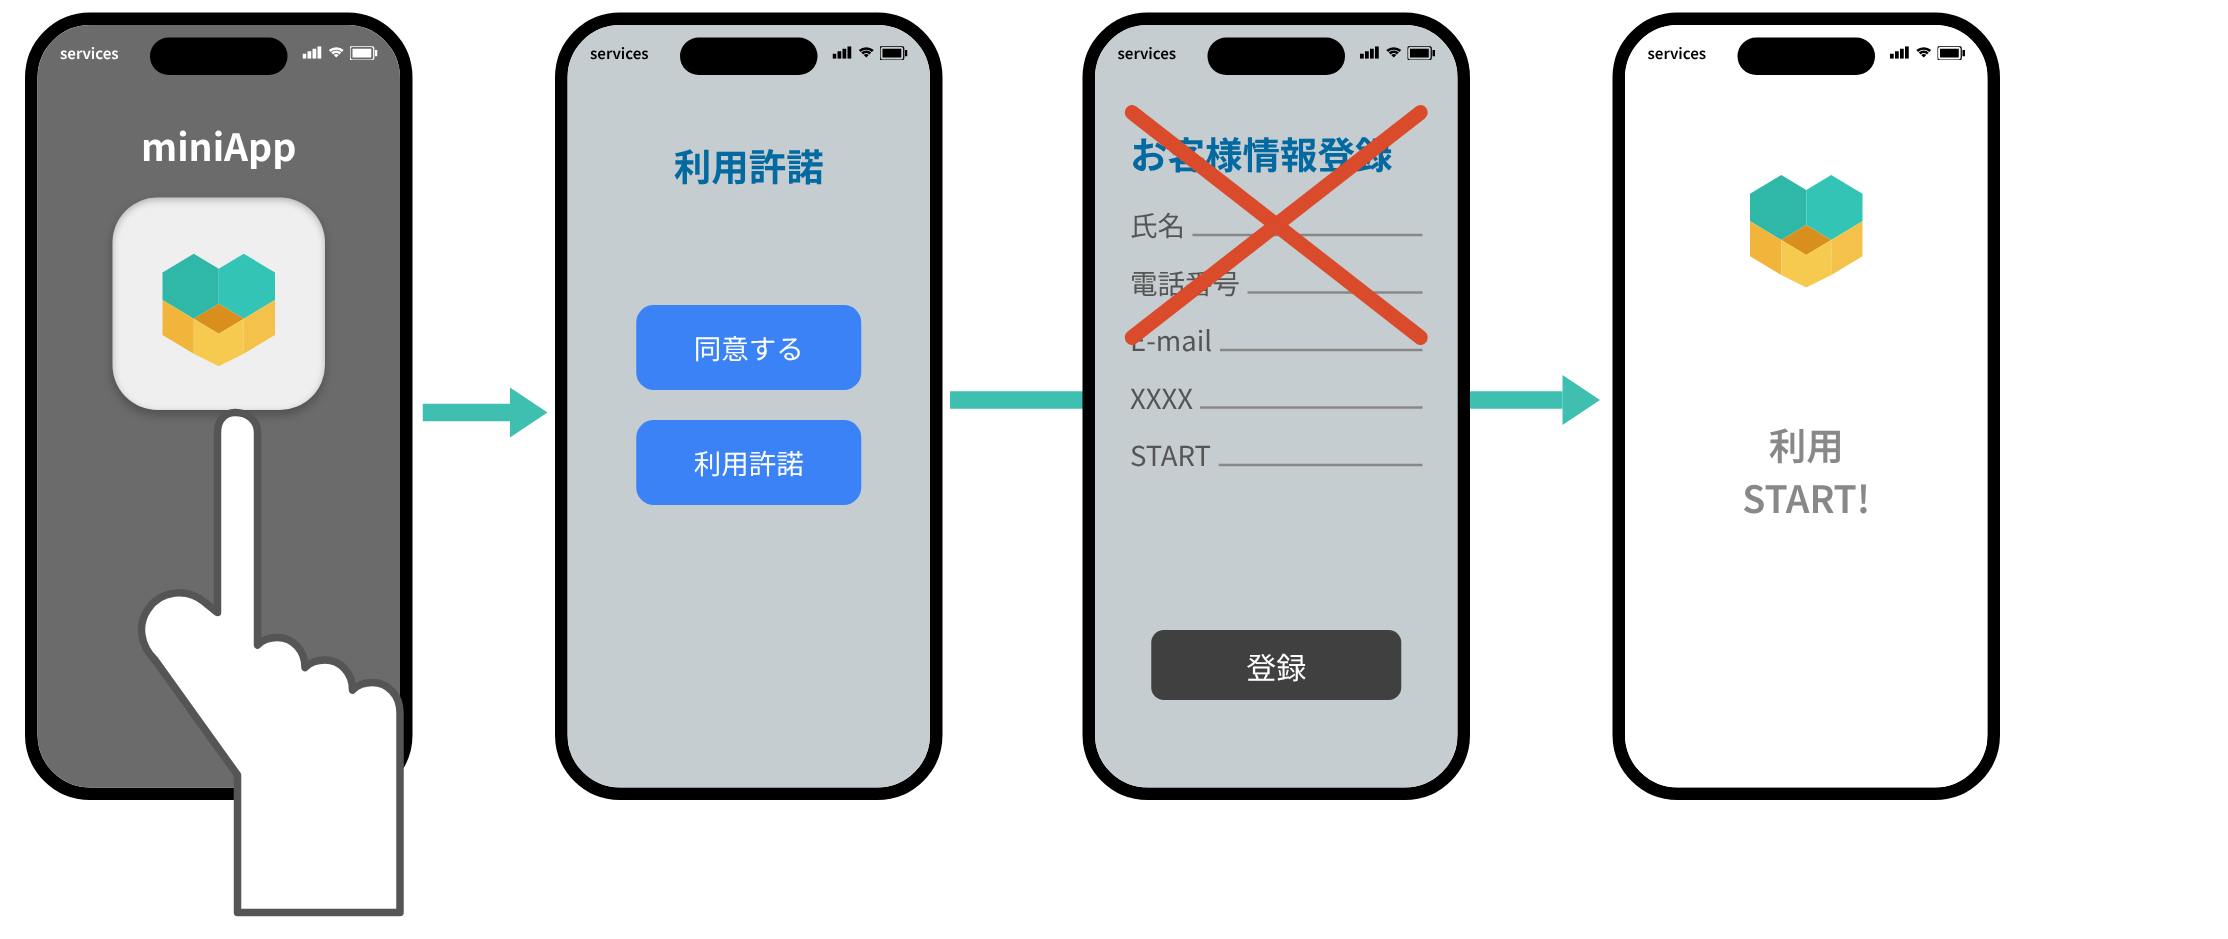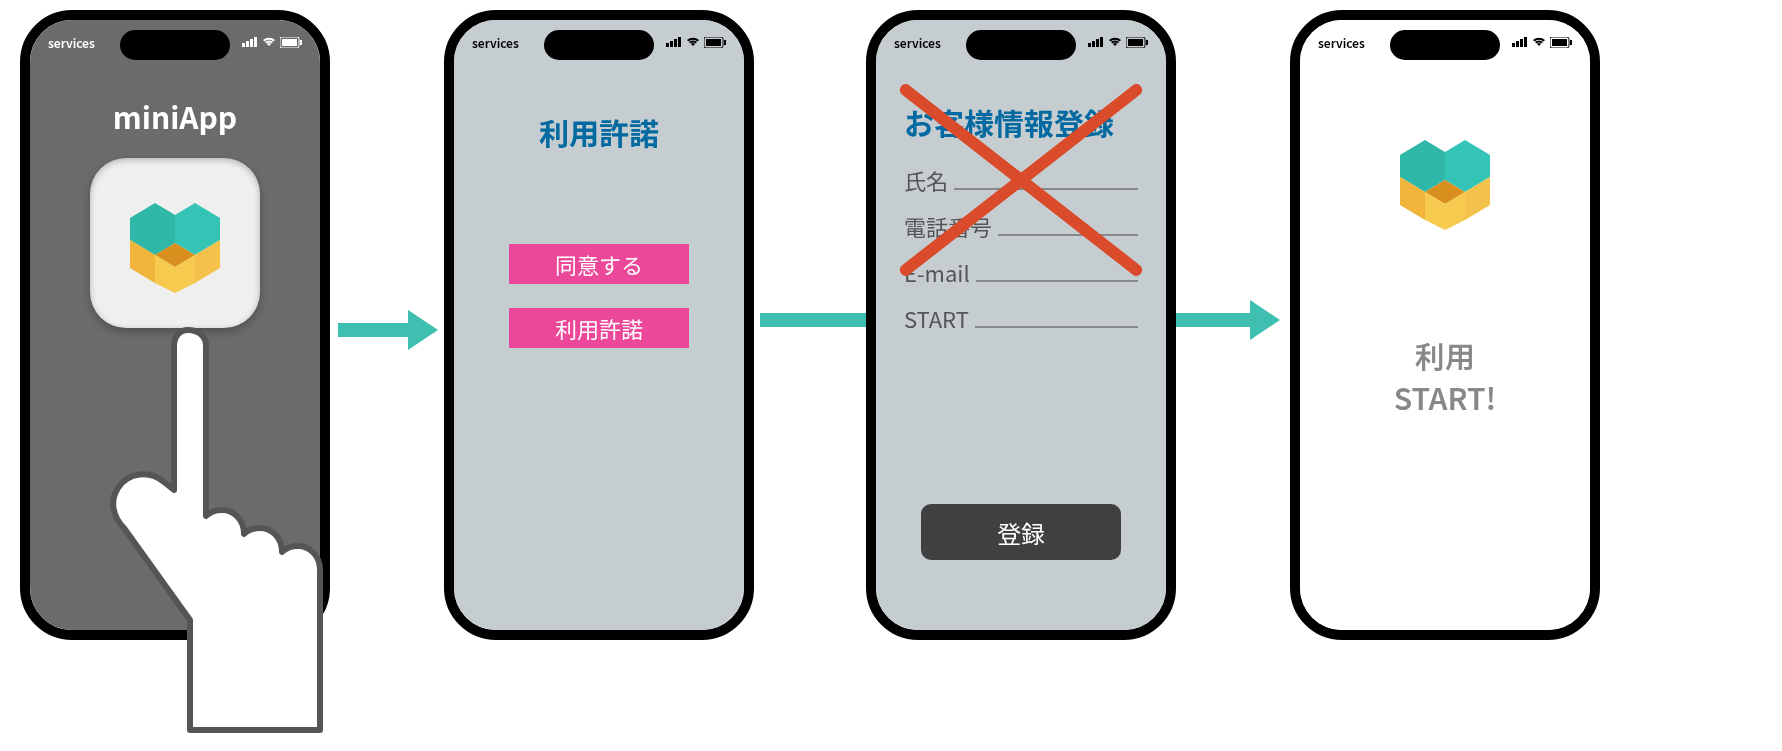--- a/index.html
+++ b/index.html
@@ -90,25 +90,25 @@
   .screen2 .heading, .screen3 .heading {
     text-align: center;
     font-size: 30px;
     font-weight: 700;
     color: #0369a1;
     margin-top: 40px;
   }
   .btns { margin-top: 90px; display: flex; flex-direction: column; align-items: center; gap: 24px; }
   .btn {
     width: 180px;
-    height: 40px;
-    background: #ec4899;
+    height: 68px;
+    background: #3b82f6;
     color: #fff;
     font-size: 22px;
-    border-radius: 0;
+    border-radius: 14px;
     display: flex;
     align-items: center;
     justify-content: center;
   }
   .screen3 .heading { text-align: left; padding-left: 28px; margin-top: 30px; }
   .form {
     margin-top: 20px;
     padding: 0 28px;
     display: flex;
     flex-direction: column;
@@ -316,20 +316,24 @@
             </div>
           <div class="form-row">
               <span>電話番号</span>
               <span class="underline"></span>
             </div>
           <div class="form-row">
               <span>E-mail</span>
               <span class="underline"></span>
             </div>
           <div class="form-row">
+              <span>XXXX</span>
+              <span class="underline"></span>
+            </div>
+          <div class="form-row">
               <span>START</span>
               <span class="underline"></span>
             </div>
         </div>
         <div class="register-btn">登録</div>
         <div class="big-x">
           <svg width="100%" height="100%" viewBox="0 0 260 200" preserveAspectRatio="none">
             <line x1="10" y1="10" x2="250" y2="190" stroke="#d94b2b" stroke-width="12" stroke-linecap="round"></line>
             <line x1="250" y1="10" x2="10" y2="190" stroke="#d94b2b" stroke-width="12" stroke-linecap="round"></line>
           </svg>

